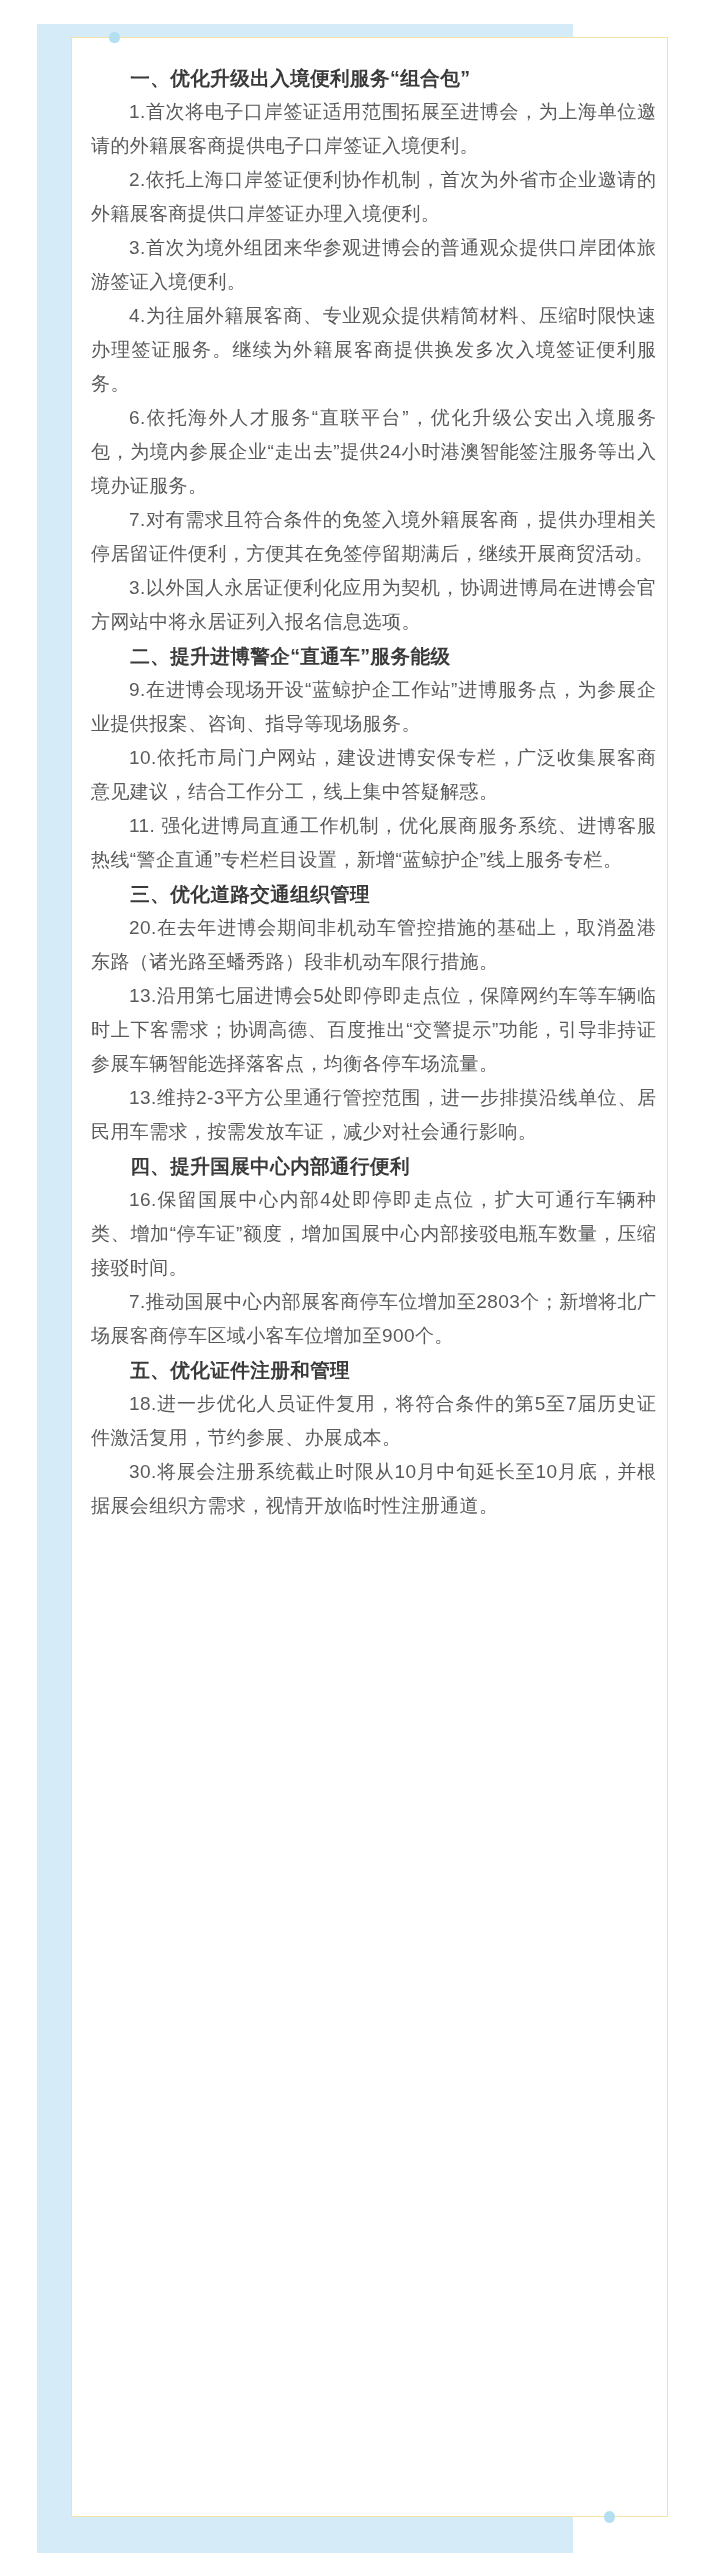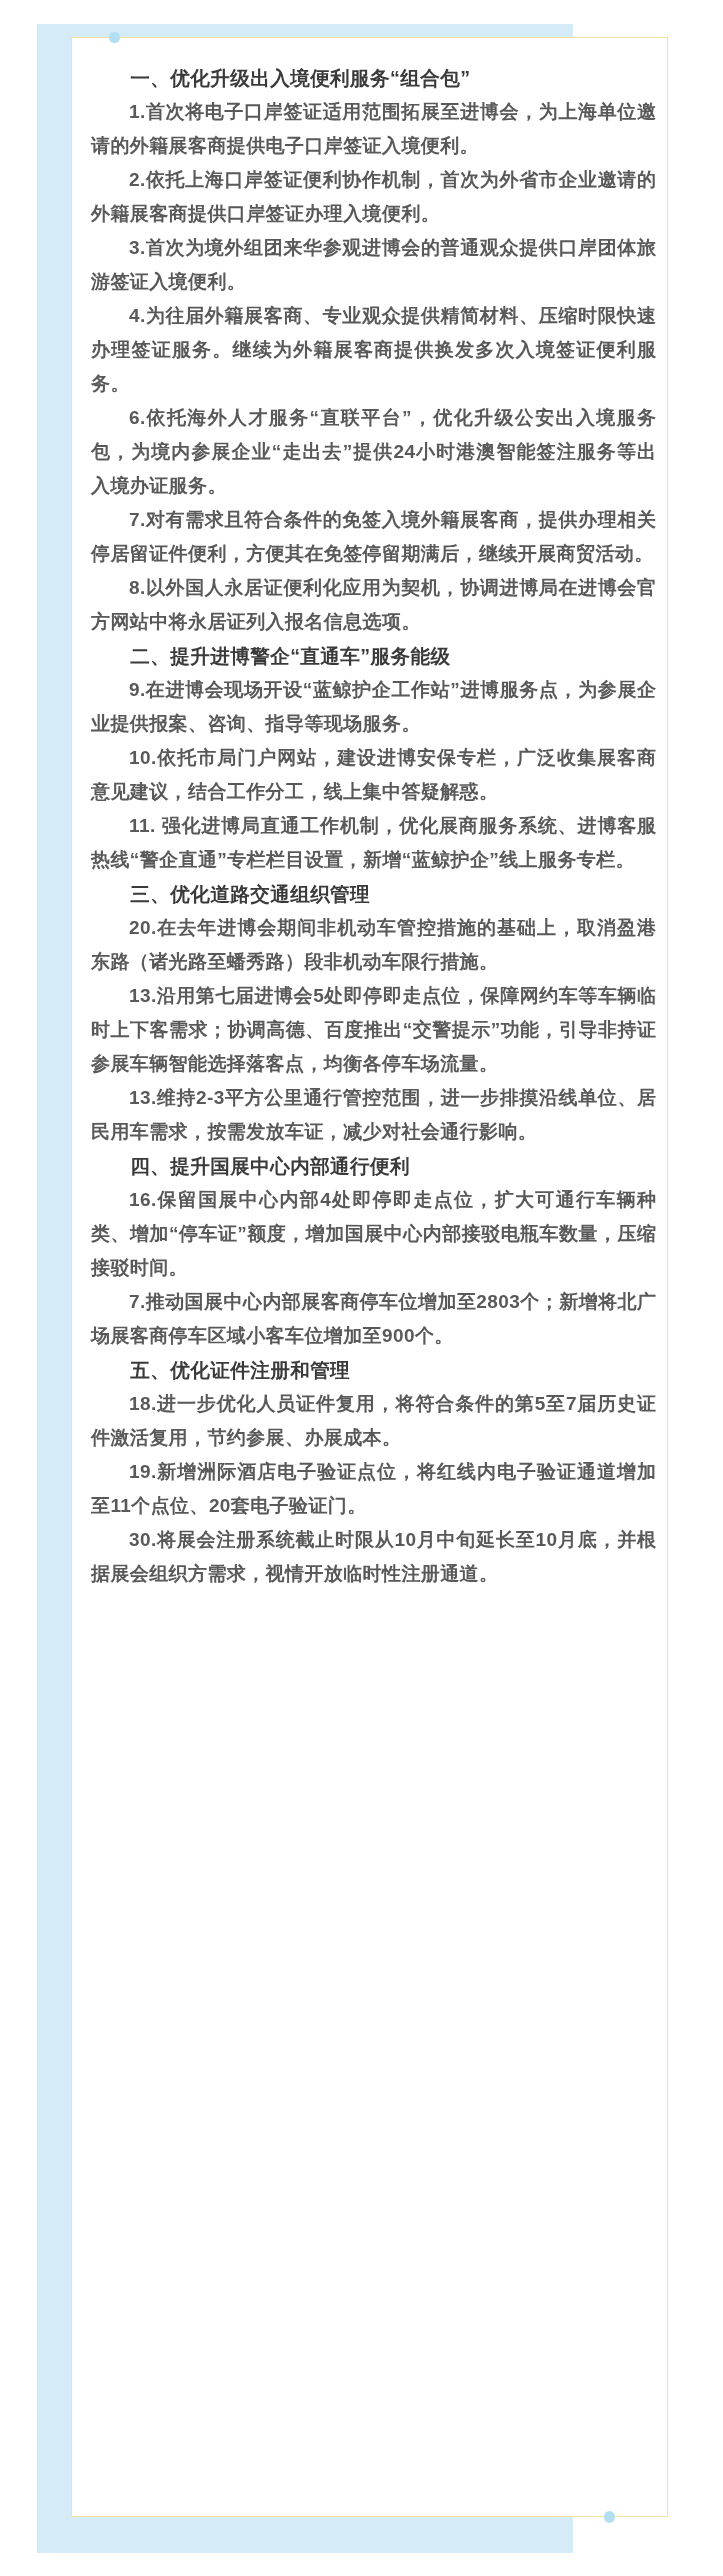--- a/index.html
+++ b/index.html
@@ -58,57 +58,56 @@
     text-align: justify;
   }
   .content > * + * { margin-top: 33px; }
   .content h2 {
     font-size: 19.6px;
     font-weight: bold;
     color: var(--heading-text);
   }
   .content p {
     color: var(--body-text);
-    font-weight: bold;
+    font-weight: normal;
   }
 </style>
 </head>
 <body>
 
 <div class="band">
   <div class="card">
     <span class="dot dot-top"></span>
     <span class="dot dot-bottom"></span>
 
     <div class="content">
 
       <h2>一、优化升级出入境便利服务“组合包”</h2>
       <p>1.首次将电子口岸签证适用范围拓展至进博会，为上海单位邀请的外籍展客商提供电子口岸签证入境便利。</p>
       <p>2.依托上海口岸签证便利协作机制，首次为外省市企业邀请的外籍展客商提供口岸签证办理入境便利。</p>
       <p>3.首次为境外组团来华参观进博会的普通观众提供口岸团体旅游签证入境便利。</p>
       <p>4.为往届外籍展客商、专业观众提供精简材料、压缩时限快速办理签证服务。继续为外籍展客商提供换发多次入境签证便利服务。</p>
       <p>6.依托海外人才服务“直联平台”，优化升级公安出入境服务包，为境内参展企业“走出去”提供24小时港澳智能签注服务等出入境办证服务。</p>
       <p>7.对有需求且符合条件的免签入境外籍展客商，提供办理相关停居留证件便利，方便其在免签停留期满后，继续开展商贸活动。</p>
-      <p>8.以外国人永居证便利化应用为契机，协调进博局在进博会官方网站中将永居证列入报名信息选项。</p>
+      <p>3.以外国人永居证便利化应用为契机，协调进博局在进博会官方网站中将永居证列入报名信息选项。</p>
 
       <h2>二、提升进博警企“直通车”服务能级</h2>
       <p>9.在进博会现场开设“蓝鲸护企工作站”进博服务点，为参展企业提供报案、咨询、指导等现场服务。</p>
       <p>10.依托市局门户网站，建设进博安保专栏，广泛收集展客商意见建议，结合工作分工，线上集中答疑解惑。</p>
       <p>11. 强化进博局直通工作机制，优化展商服务系统、进博客服热线“警企直通”专栏栏目设置，新增“蓝鲸护企”线上服务专栏。</p>
 
       <h2>三、优化道路交通组织管理</h2>
       <p>20.在去年进博会期间非机动车管控措施的基础上，取消盈港东路（诸光路至蟠秀路）段非机动车限行措施。</p>
       <p>13.沿用第七届进博会5处即停即走点位，保障网约车等车辆临时上下客需求；协调高德、百度推出“交警提示”功能，引导非持证参展车辆智能选择落客点，均衡各停车场流量。</p>
       <p>13.维持2-3平方公里通行管控范围，进一步排摸沿线单位、居民用车需求，按需发放车证，减少对社会通行影响。</p>
 
       <h2>四、提升国展中心内部通行便利</h2>
       <p>16.保留国展中心内部4处即停即走点位，扩大可通行车辆种类、增加“停车证”额度，增加国展中心内部接驳电瓶车数量，压缩接驳时间。</p>
       <p>7.推动国展中心内部展客商停车位增加至2803个；新增将北广场展客商停车区域小客车位增加至900个。</p>
 
       <h2>五、优化证件注册和管理</h2>
       <p>18.进一步优化人员证件复用，将符合条件的第5至7届历史证件激活复用，节约参展、办展成本。</p>
-      <p>19.新增洲际酒店电子验证点位，将红线内电子验证通道增加至11个点位、20套电子验证门。</p>
       <p>30.将展会注册系统截止时限从10月中旬延长至10月底，并根据展会组织方需求，视情开放临时性注册通道。</p>
 
     </div>
   </div>
 </div>
 
 
 </body></html>

